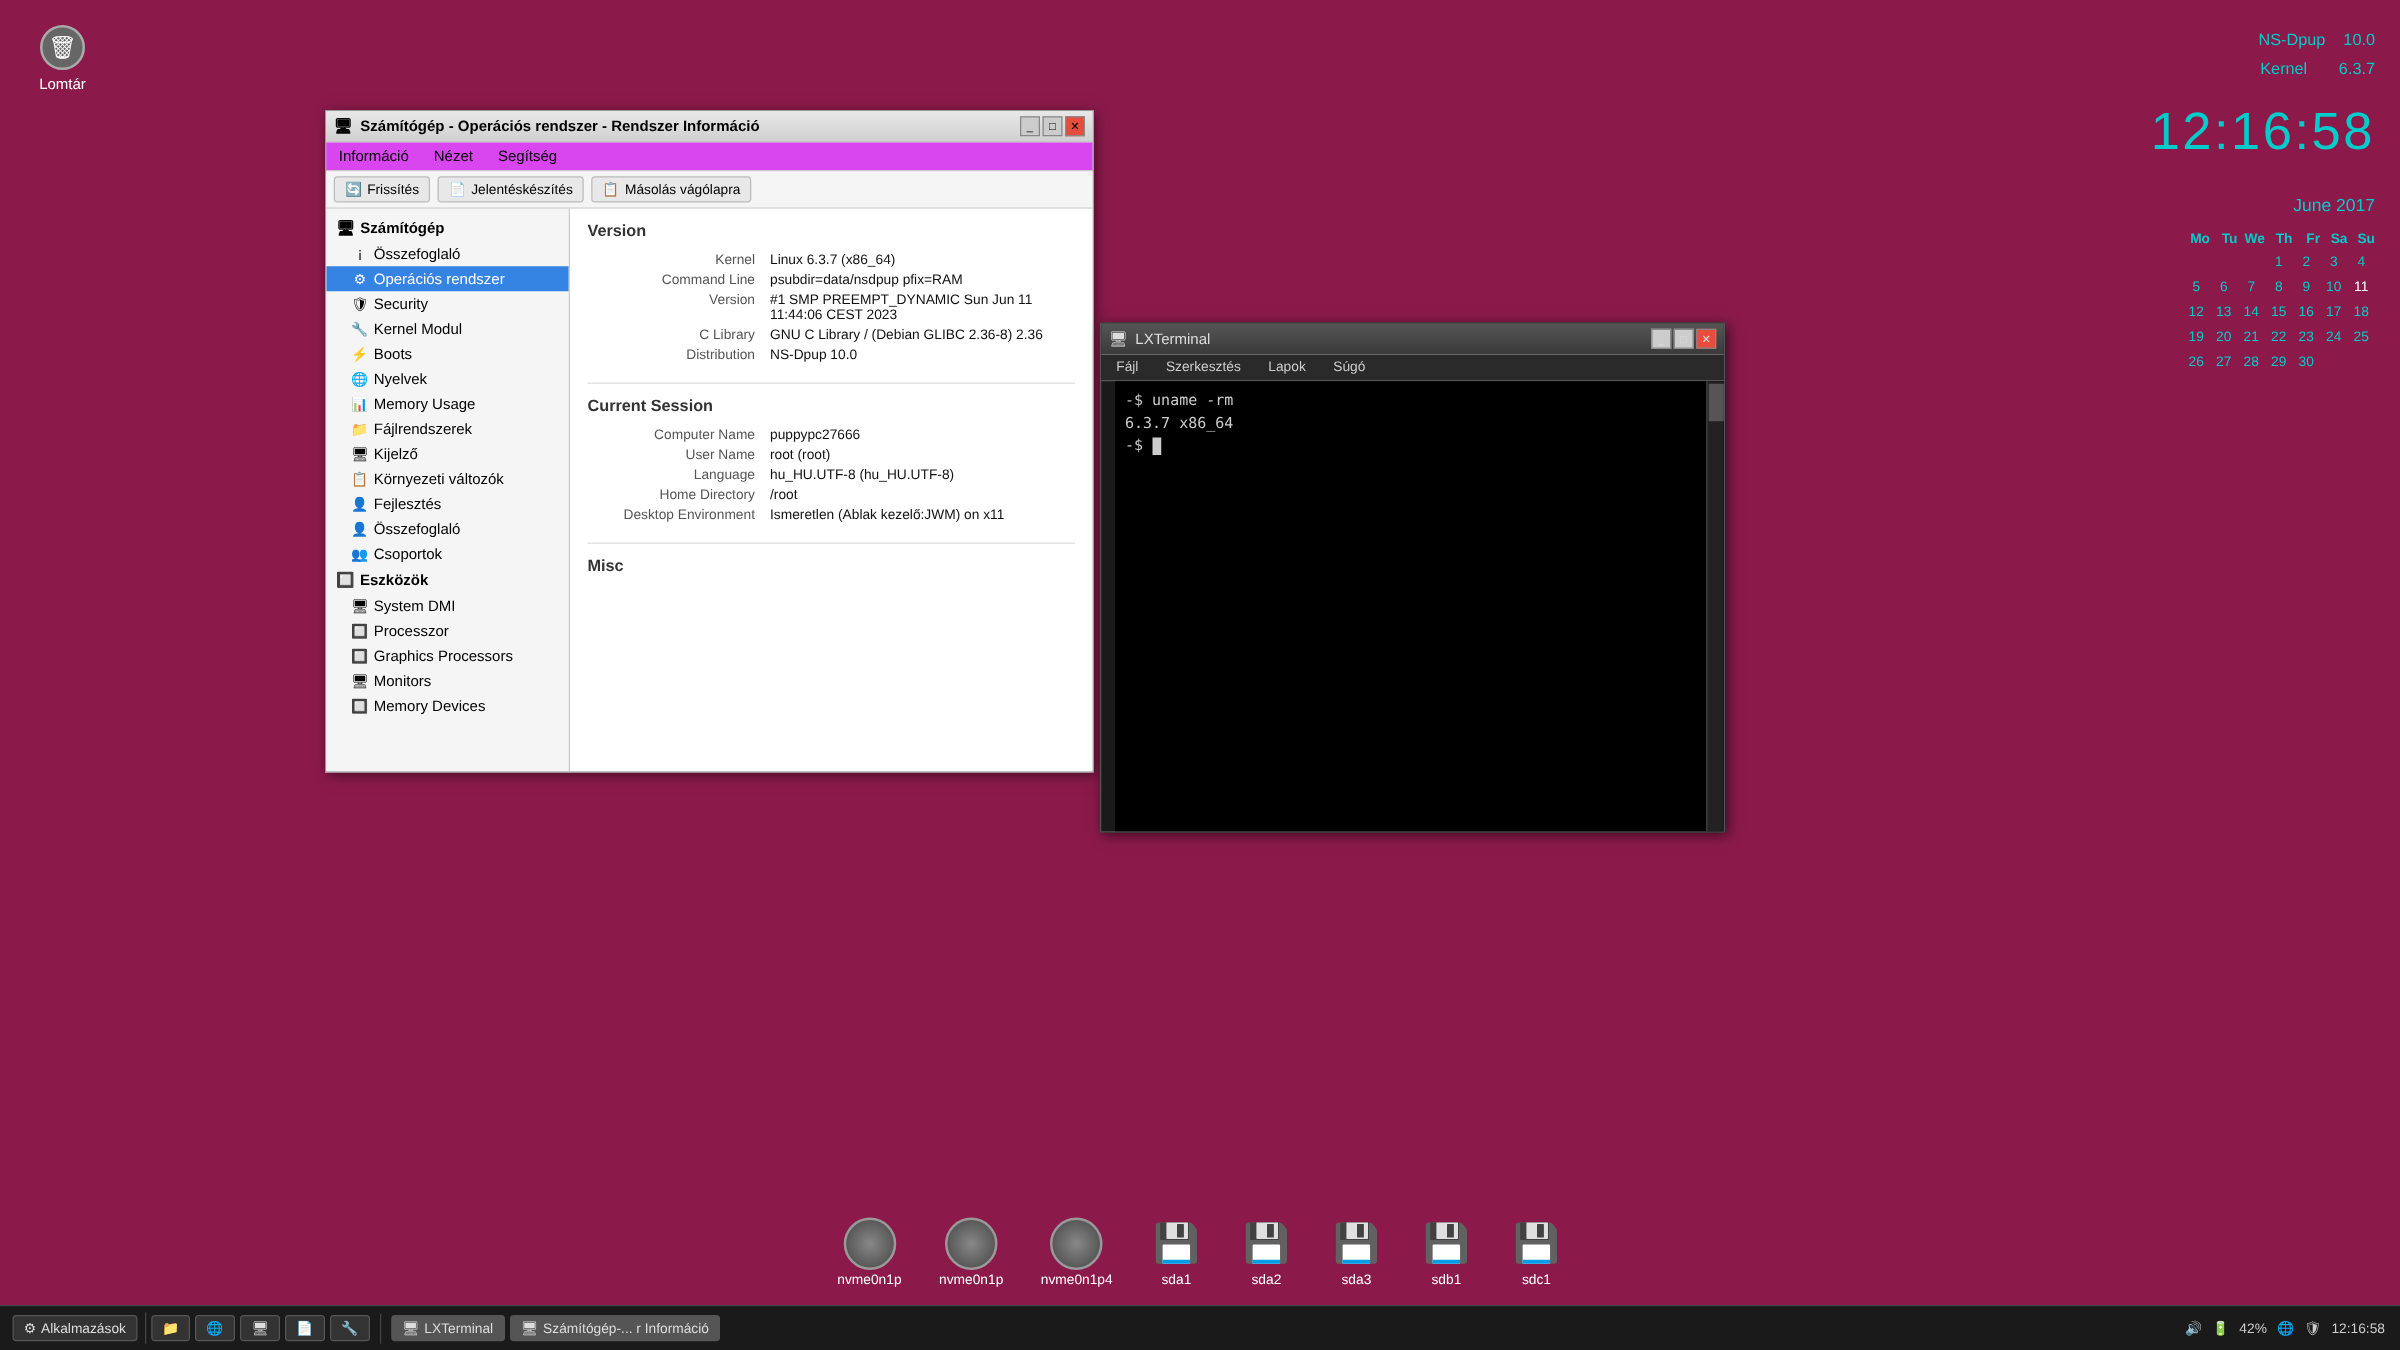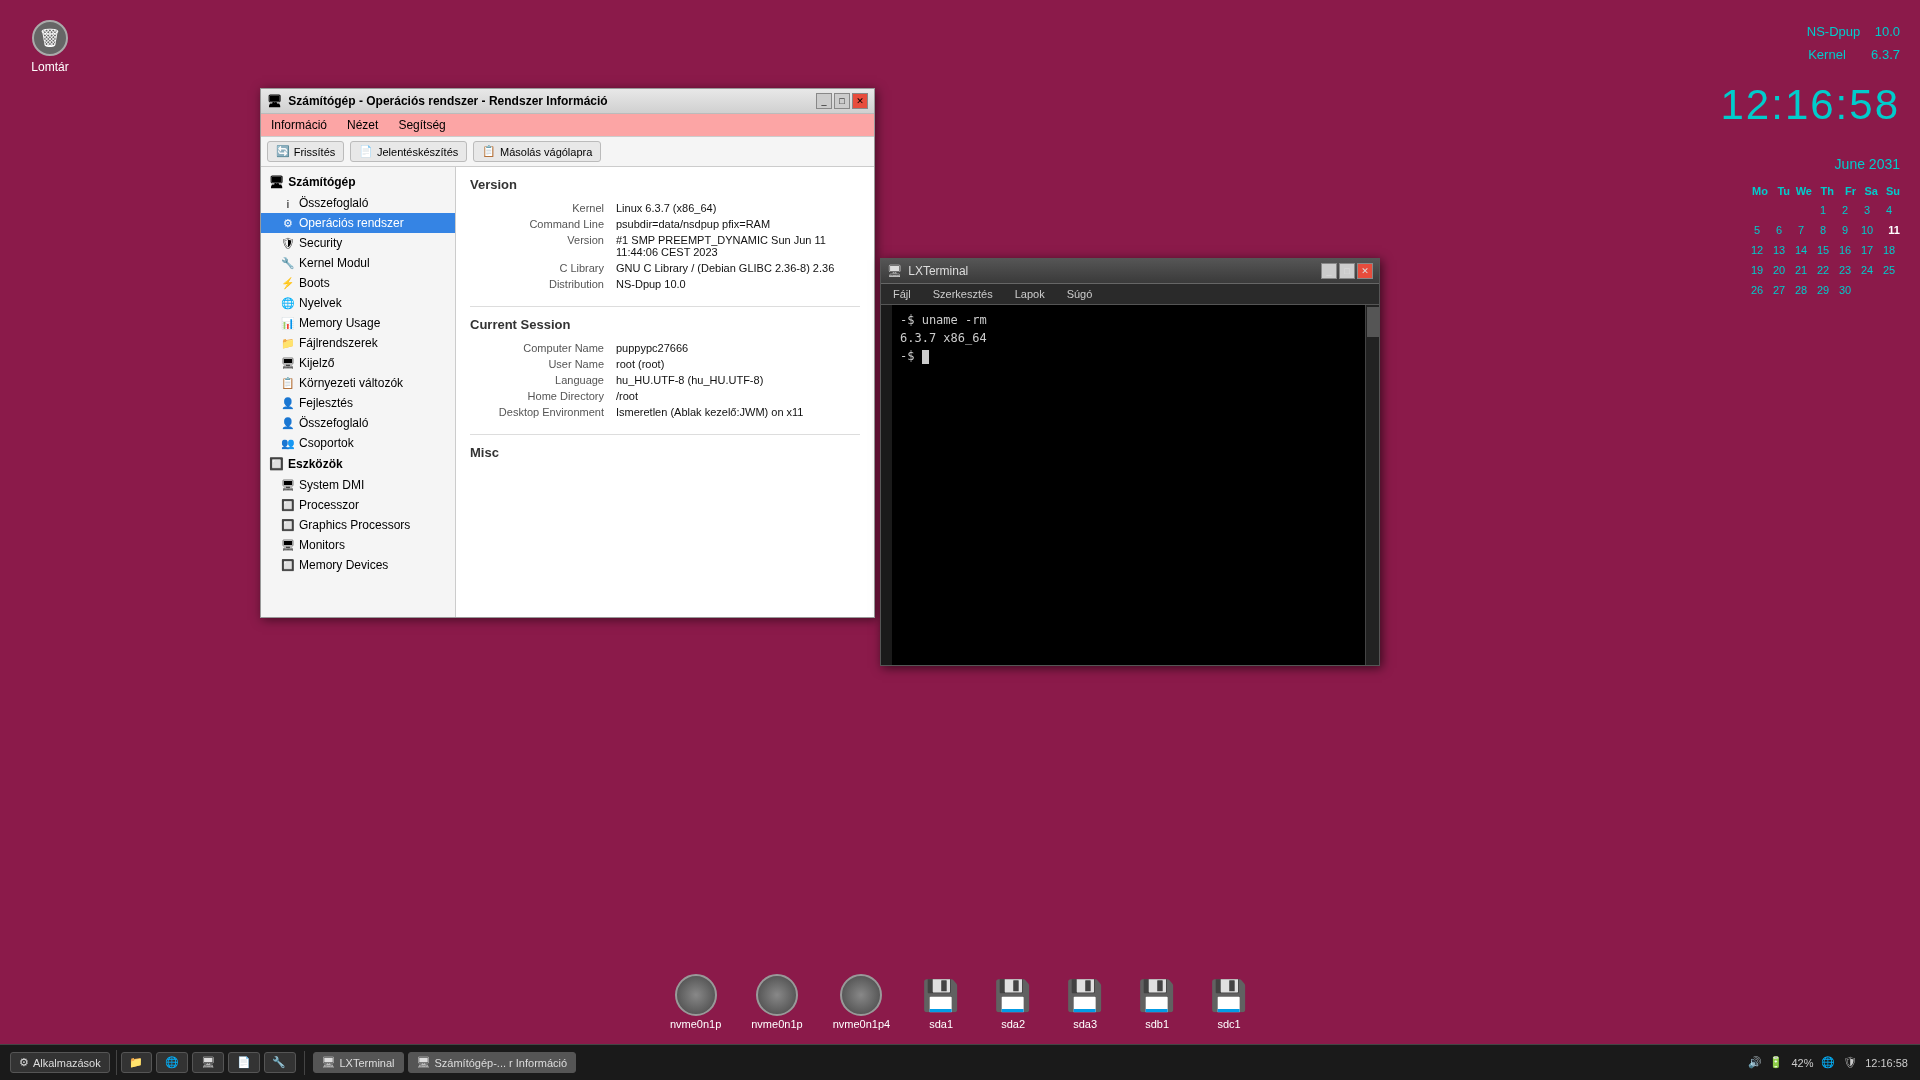--- a/index.html
+++ b/index.html
@@ -76,22 +76,21 @@
       font-size: 11px;
     }
     .calendar th {
       width: 22px;
       text-align: right;
       font-size: 11px;
       font-weight: bold;
     }
     .calendar .today {
       color: #fff;
-      font-weight: bold;
-      text-align: right;
+      font-weight: normal;
     }
 
     
     .main-window {
       position: absolute;
       top: 88px;
       left: 260px;
       width: 615px;
       background: #f0f0f0;
       border: 1px solid #999;
@@ -122,21 +121,21 @@
       border: 1px solid #888;
       background: #ccc;
       cursor: pointer;
       display: flex;
       align-items: center;
       justify-content: center;
       font-size: 9px;
     }
     .wbtn.close { background: #e74c3c; }
     .menubar {
-      background: #fca5a5;
+      background: #d946ef;
       padding: 2px 6px;
       border-bottom: 1px solid #ccc;
       display: flex;
       gap: 12px;
       font-size: 12px;
     }
     .menubar span { cursor: pointer; padding: 2px 4px; }
     .toolbar {
       background: #f5f5f5;
       padding: 4px 6px;
@@ -377,21 +376,21 @@
 <div class="sysinfo">
   <div>
     <span>NS-Dpup</span>&nbsp;&nbsp;&nbsp;&nbsp;<span>10.0</span>
   </div>
   <div>
     <span>Kernel</span>&nbsp;&nbsp;&nbsp;&nbsp;&nbsp;&nbsp;&nbsp;<span>6.3.7</span>
   </div>
   <div class="clock">12:16:58</div>
   <div class="calendar">
     <div class="month-header">
-      <span>June</span>&nbsp;<span>2031</span>
+      <span>June</span>&nbsp;<span>2017</span>
     </div>
     <table>
       <tbody>
           <tr>
         <th>Mo</th>
             <th>Tu</th>
             <th>We</th>
             <th>Th</th>
             <th>Fr</th>
             <th>Sa</th>

